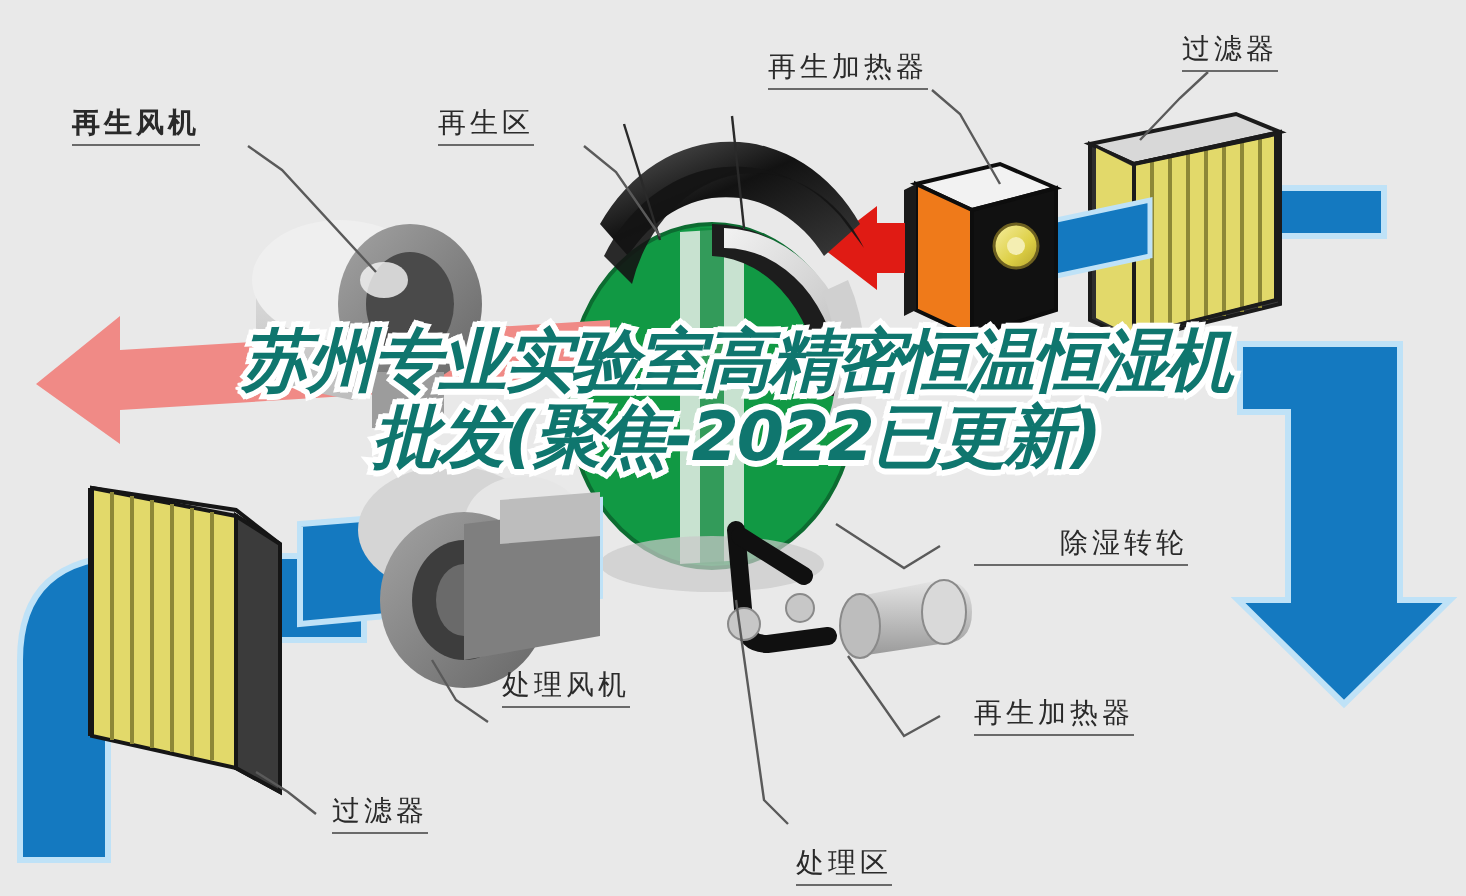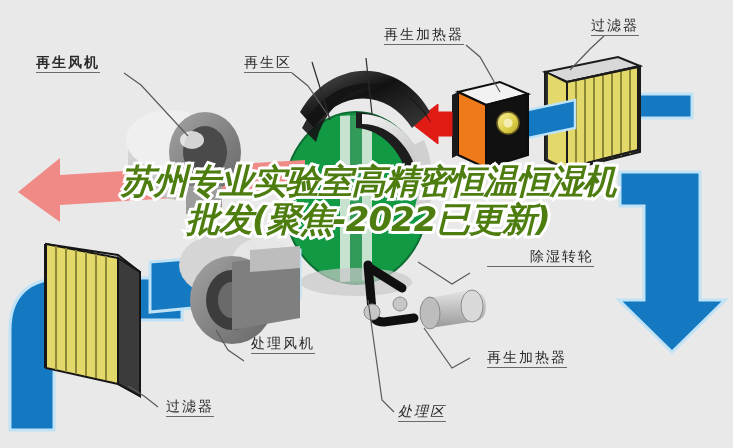--- a/index.html
+++ b/index.html
@@ -39,21 +39,21 @@
     left: 112px;
     top: 162px;
     width: 512px;
     text-align: center;
     font-family: "DejaVu Sans", sans-serif;
     font-weight: bold;
     font-style: italic;
     font-size: 34px;
     line-height: 38px;
     letter-spacing: -1px;
-    color: #4d7c0f;
+    color: #0f766e;
     -webkit-text-stroke: 5px #ffffff;
     paint-order: stroke fill;
     text-shadow:
       3px 0 0 #fff, -3px 0 0 #fff, 0 3px 0 #fff, 0 -3px 0 #fff,
       2px 2px 0 #fff, -2px 2px 0 #fff, 2px -2px 0 #fff, -2px -2px 0 #fff;
     pointer-events: none;
   }
   #headline .inner {
     position: relative;
   }
@@ -261,33 +261,33 @@
       <path d="M244 361 L228 350 L216 330"></path>
 
       <path d="M394 412 L382 400 L368 300"></path>
 
       <path d="M158 407 L144 396 L128 386"></path>
     </g>
   </svg>
 
   <div class="label" style="left:36px; top:54px;font-weight:bold;">再生风机</div>
 
-  <div class="label" style="left:244px; top:54px;">再生区</div>
+  <div class="label" style="left:219px; top:54px;">再生区</div>
 
   <div class="label" style="left:361px; top:26px;margin-left:23px;">再生加热器</div>
 
   <div class="label" style="left:591px; top:17px;">过滤器</div>
 
-  <div class="label" style="left:487px; top:248px;padding-left:43px;">除湿转轮</div>
+  <div class="label" style="left:487px; top:264px;padding-left:43px;">除湿转轮</div>
 
   <div class="label" style="left:487px; top:349px;">再生加热器</div>
 
   <div class="label" style="left:251px; top:335px;">处理风机</div>
 
-  <div class="label" style="left:398px; top:403px;font-style:italic;">处理区</div>
+  <div class="label" style="left:398px; top:424px;">处理区</div>
 
   <div class="label" style="left:166px; top:398px;">过滤器</div>
 
   <div id="headline">
     <span class="inner">苏州专业实验室高精密恒温恒湿机批发(聚焦-2022已更新)</span>
   </div>
 
 </div>
 
 </body></html>

